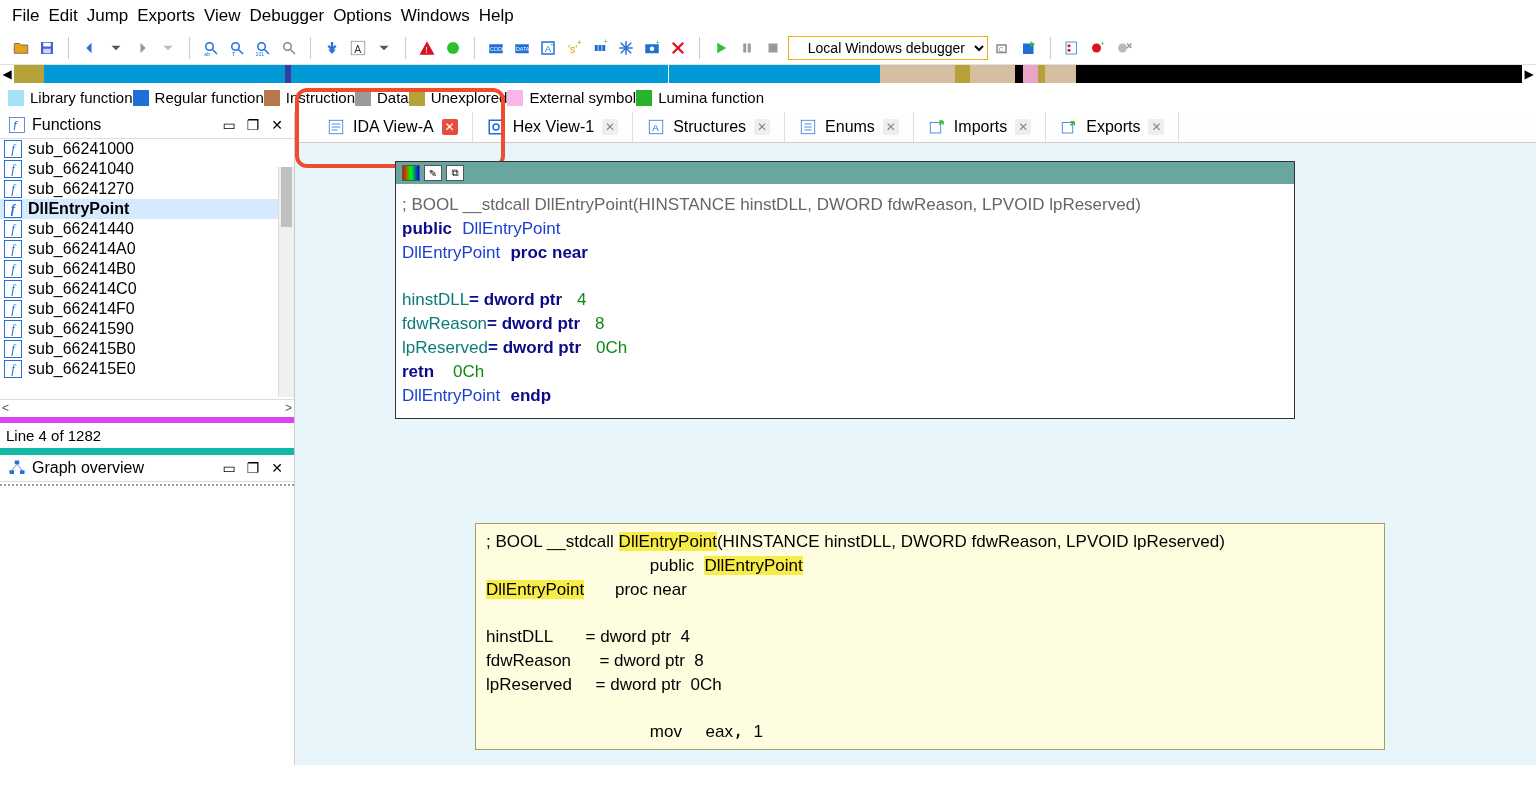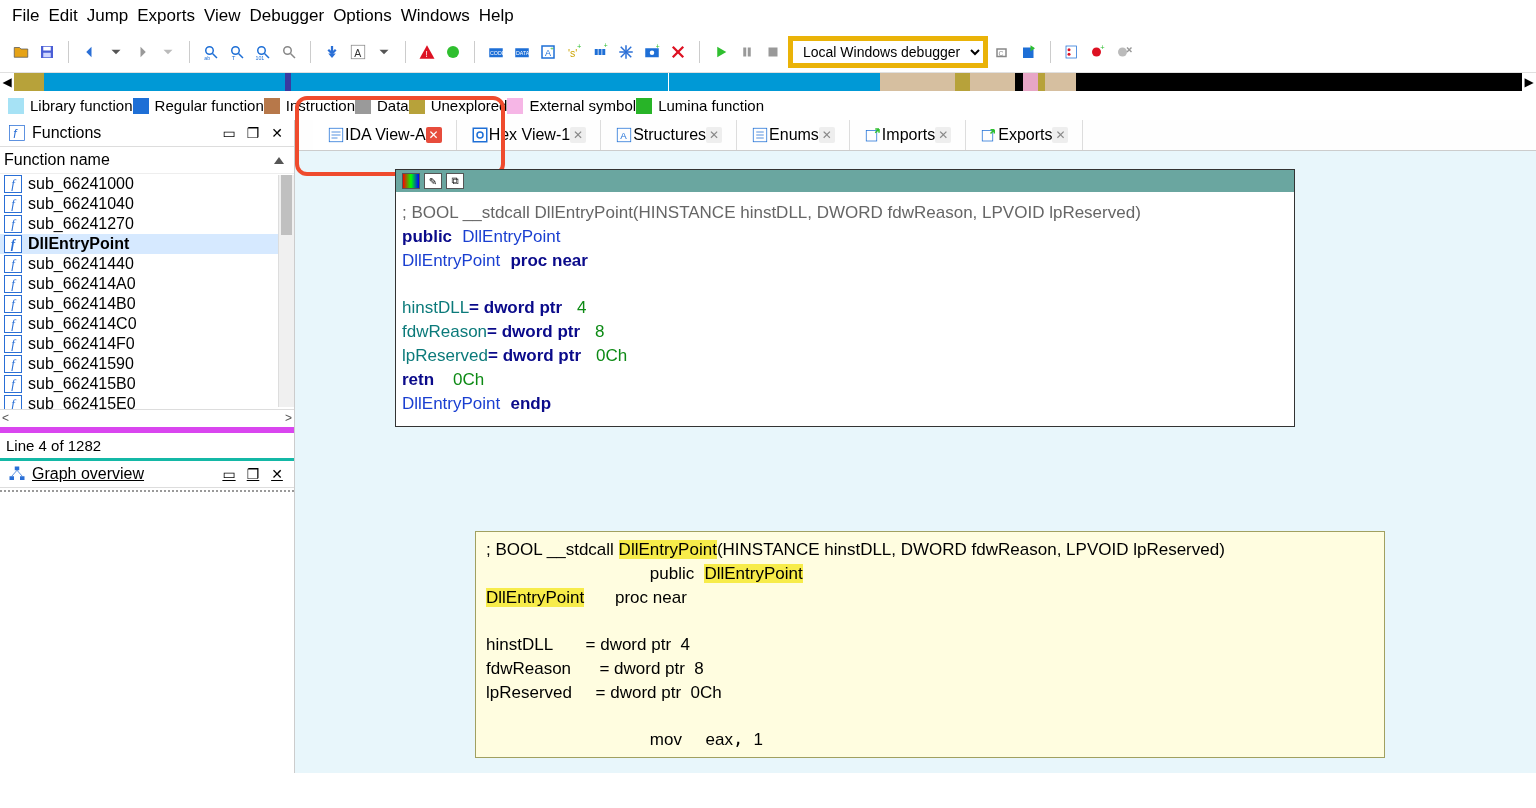--- a/index.html
+++ b/index.html
@@ -7,21 +7,21 @@
 
 
 .menubar { display: flex; gap: 9px; padding: 6px 12px; background: #fff; }
 .menubar span { cursor: default; font-size: 17px; }
 
 
 .toolbar { display: flex; align-items: center; gap: 4px; padding: 4px 10px; background: #fff; border-bottom: 1px solid #e0e0e0; }
 .toolbar .sep { width: 1px; height: 22px; background: #ccc; margin: 0 6px; }
 .tbtn { width: 22px; height: 22px; display: flex; align-items: center; justify-content: center; cursor: pointer; }
 .tbtn svg { width: 18px; height: 18px; }
-.debugger-select { font-size: 14px; padding: 2px 6px; border: 5px solid #eab308; background: #fff; min-width: 200px; }
+.debugger-select { font-size: 14px; padding: 2px 6px; border: 1px solid #eab308; background: #fff; min-width: 200px; text-align: right; }
 
 
 .navstrip { height: 18px; display: flex; background: #000; position: relative; }
 .navstrip .seg { height: 100%; }
 .navarrow { width: 14px; height: 18px; background: #fff; display: flex; align-items: center; justify-content: center; font-size: 12px; }
 
 
 .legend { display: flex; gap: 0; padding: 6px 8px; background: #fff; font-size: 15px; align-items: center; }
 .legend .sw { width: 16px; height: 16px; display: inline-block; margin-right: 6px; vertical-align: middle; }
 .legend span { display: flex; align-items: center; }
@@ -44,21 +44,21 @@
 .hscroll { height: 18px; display: flex; align-items: center; justify-content: space-between; padding: 0 2px; border-top: 1px solid #ddd; font-size: 12px; color:#555;}
 .statusline { padding: 4px 6px; font-size: 15px; border-top: 6px solid #d946ef; }
 .dotted { border-top: 2px dotted #999; margin: 2px 0; }
 .graph-empty { flex: 1; background: #fff; }
 .vscroll-fake { position:absolute; right:0; top:28px; bottom:20px; width:16px; background:#f0f0f0; border-left:1px solid #ddd;}
 .vscroll-fake .thumb{ position:absolute; left:2px; right:2px; top:0; height:60px; background:#c0c0c0;}
 
 
 .right-col { flex: 1; display: flex; flex-direction: column; background: #e8f6fb; }
 .tabstrip { display: flex; background: #fefefe; border-bottom: 1px solid #ccc; align-items: center; }
-.tab { display: flex; align-items: center; padding: 6px 14px; border-right: 1px solid #ddd; cursor: pointer; font-size: 16px; position: relative; }
+.tab { display: flex; align-items: center; padding: 6px 14px; gap: 8px; border-right: 1px solid #ddd; cursor: pointer; font-size: 16px; position: relative; }
 .tab.active { background: #fff; }
 .tab .close { width: 16px; height: 16px; display: flex; align-items: center; justify-content: center; font-size: 12px; color: #888; background: #eee; border-radius: 2px; }
 .tab.active .close { background: #e74c3c; color: #fff; }
 .tab .tic { width: 18px; height: 18px; }
 .highlight-box { position: absolute; border: 4px solid #ef4b2d; border-radius: 12px; pointer-events: none; }
 
 .disasm-area { flex: 1; position: relative; padding: 18px 0 0 100px; }
 .disasm-box { background: #fff; border: 1px solid #333; width: 900px; }
 .disasm-toolbar { background: #6aa6a0; padding: 3px 6px; display: flex; gap: 4px; }
 .disasm-toolbar .mini { width: 18px; height: 16px; background: #fff; border: 1px solid #555; font-size: 10px; display: flex; align-items: center; justify-content: center; }
@@ -354,24 +354,20 @@
       <svg class="ic" viewBox="0 0 24 24">
           <rect x="2" y="2" width="20" height="20" fill="#fff" stroke="#2a6fd6"></rect>
           <text x="7" y="18" font-size="16" font-style="italic" fill="#2a6fd6" font-family="serif">f</text>
         </svg>
       <div class="title">Functions</div>
       <div class="winbtn">▭</div>
       <div class="winbtn">❐</div>
       <div class="winbtn">✕</div>
     </div>
     <div class="fn-list-wrap">
-      <div class="fn-header">
-        <span>Function name</span>
-        <div class="sort-arrow"></div>
-      </div>
       <div class="fn-list" id="fn-list">
           <div class="fn-row">
             <div class="fic">f</div>
             <span>sub_66241000</span>
           </div>
           <div class="fn-row">
             <div class="fic">f</div>
             <span>sub_66241040</span>
           </div>
           <div class="fn-row">
@@ -418,21 +414,21 @@
       <div class="vscroll-fake">
           <div class="thumb"></div>
         </div>
       <div class="hscroll">
           <span>&lt;</span>
           <span>&gt;</span>
         </div>
     </div>
     <div class="statusline">Line 4 of 1282</div>
 
-    <div class="panel-hdr" style="border-top:3px solid #14b8a6;text-decoration:underline;">
+    <div class="panel-hdr" style="border-top:7px solid #14b8a6;">
       <svg class="ic" viewBox="0 0 24 24">
           <rect x="9" y="2" width="6" height="5" fill="#2a6fd6"></rect>
           <rect x="2" y="15" width="6" height="5" fill="#2a6fd6"></rect>
           <rect x="16" y="15" width="6" height="5" fill="#2a6fd6"></rect>
           <line x1="12" y1="7" x2="5" y2="15" stroke="#2a6fd6"></line>
           <line x1="12" y1="7" x2="19" y2="15" stroke="#2a6fd6"></line>
         </svg>
       <div class="title">Graph overview</div>
       <div class="winbtn">▭</div>
       <div class="winbtn">❐</div>

